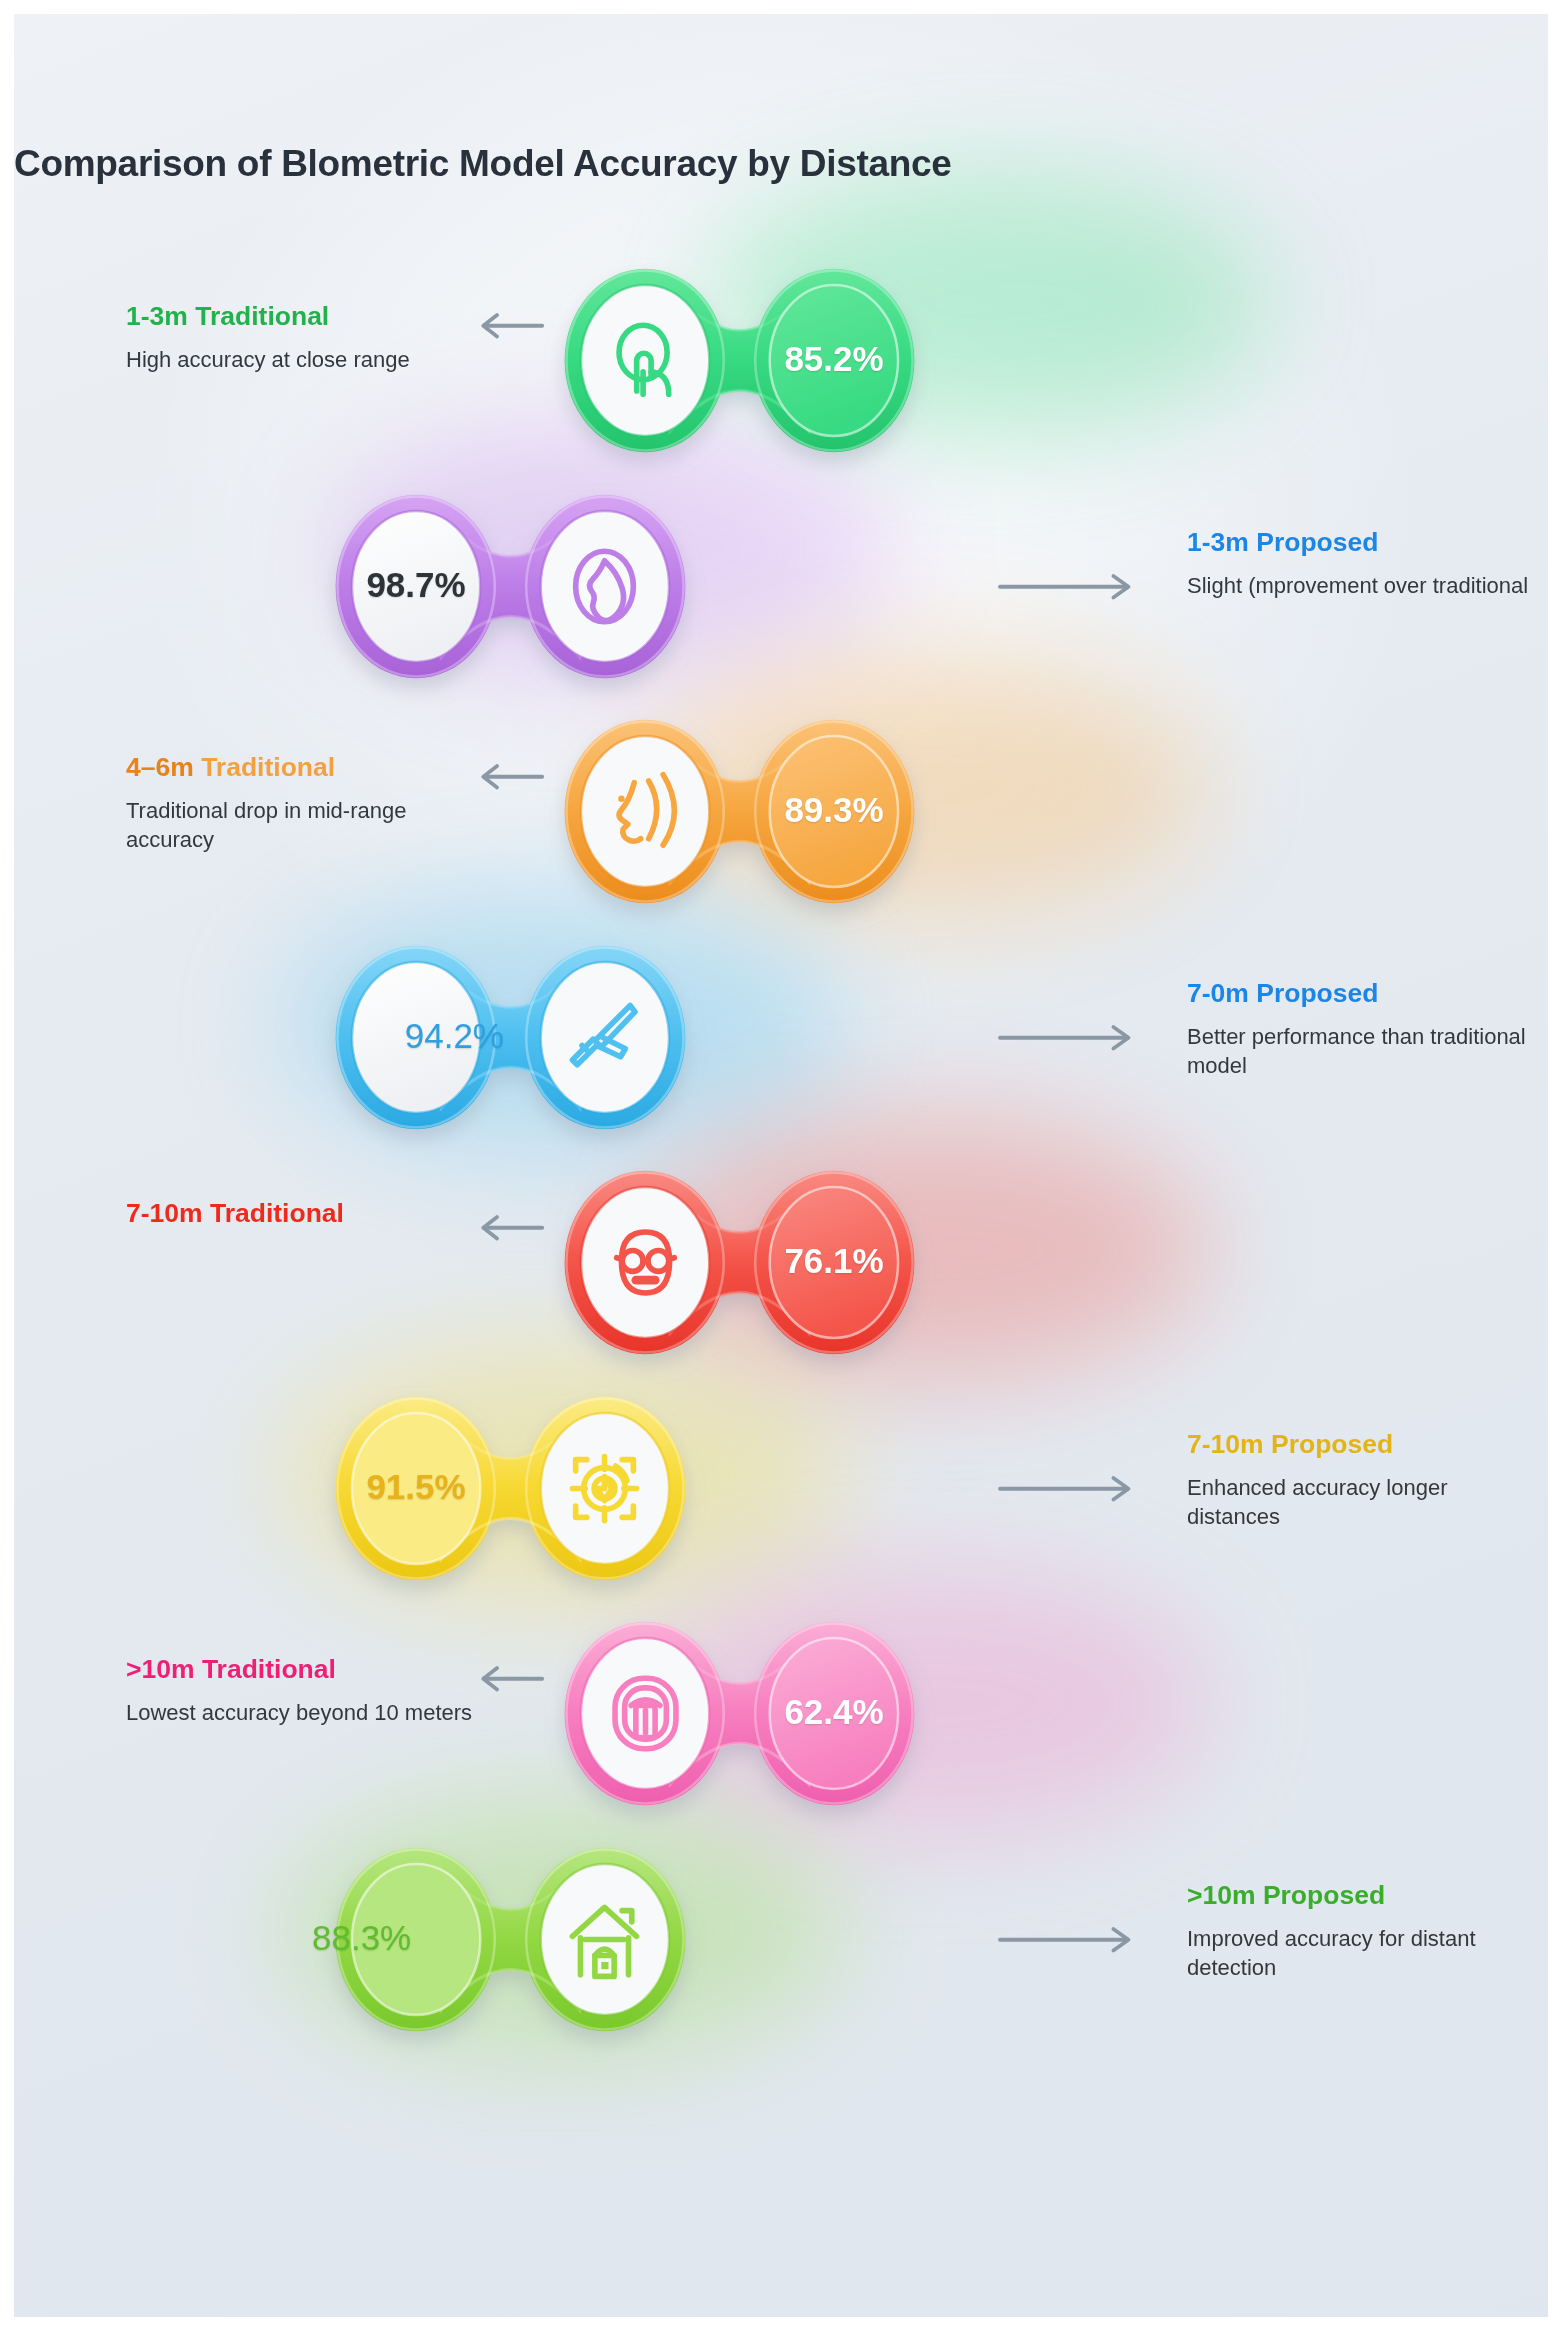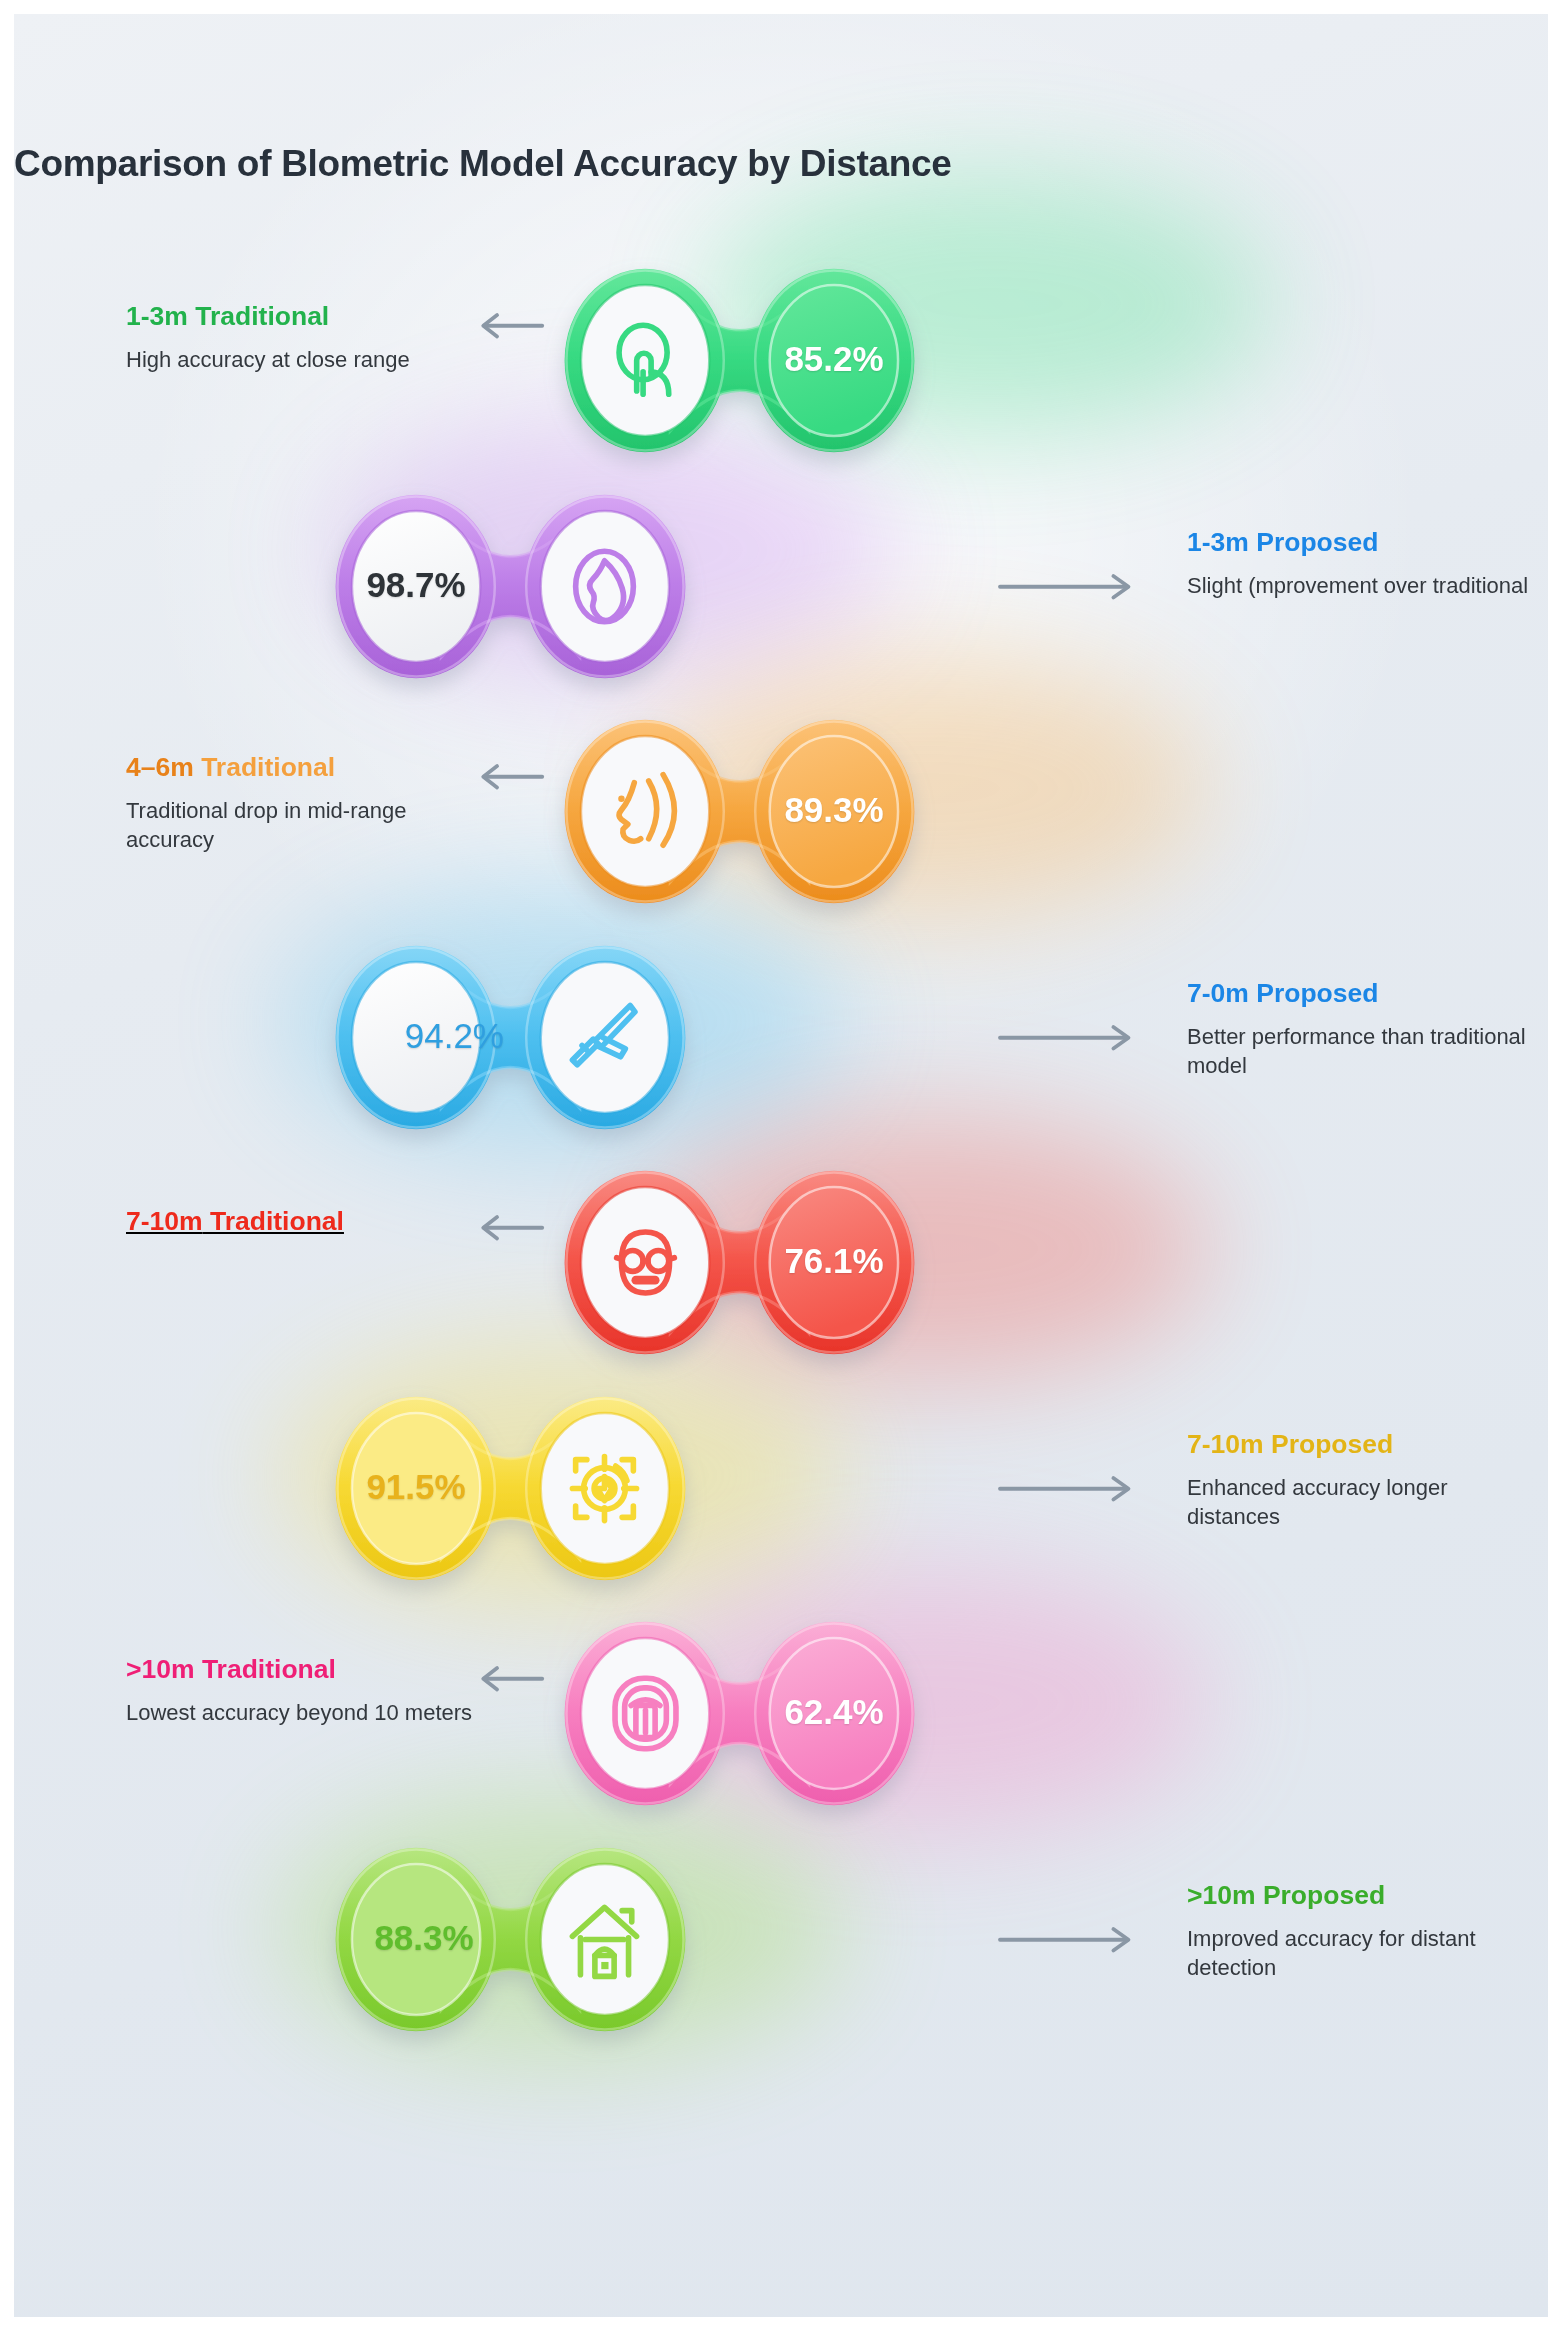--- a/index.html
+++ b/index.html
@@ -360,21 +360,21 @@
           <svg viewBox="0 0 116 116" width="93" height="93">
             <path d="M28 56 q0 -36 30 -36 q30 0 30 36 q0 40 -30 40 q-30 0 -30 -40 Z" stroke="#f4554a" fill="none" stroke-width="7" stroke-linecap="round" stroke-linejoin="round"></path>
        <circle cx="42" cy="56" r="13" stroke="#f4554a" fill="none" stroke-width="7" stroke-linecap="round" stroke-linejoin="round"></circle>
        <circle cx="74" cy="56" r="13" stroke="#f4554a" fill="none" stroke-width="7" stroke-linecap="round" stroke-linejoin="round"></circle>
        <path d="M55 56 h6" stroke="#f4554a" fill="none" stroke-width="7" stroke-linecap="round" stroke-linejoin="round"></path>
        <path d="M22 52 l7 2 M94 52 l-7 2" stroke="#f4554a" fill="none" stroke-width="7" stroke-linecap="round" stroke-linejoin="round"></path>
        <path d="M46 80 h24" stroke="#f4554a" stroke-width="11" stroke-linecap="round" fill="none"></path>
           </svg>
         </div>
         <div style="position: absolute; left: 732px; top: 83px; width: 176px; text-align: center; font-size: 35px; font-weight: bold; color: rgb(255, 255, 255); text-shadow: rgba(0, 0, 0, 0.14) 0px 1.3px 1.9px;">76.1%</div>
-        <div class="txt left" style="left: 112px; top: 50px; width: 378px; text-decoration: underline;">
+        <div class="txt left" style="left: 112px; top: 42px; width: 378px;">
           <div class="lbl"><span style="color:#ee2a1c;">7-10m</span><span class="soft" style="color:#ee2a1c;"> Traditional</span></div>
         </div>
       </div>
       <div class="row" style="top: 1370px;">
         <div class="arrow" style="left: 982px; top: 89px;"><svg width="139" height="31.5" viewBox="0 0 220 50">
     <path d="M6 25 H208" stroke="#8a97a5" stroke-width="6" stroke-linecap="round" fill="none"></path>
     <path d="M186 8 L210 25 L186 42" stroke="#8a97a5" stroke-width="6" stroke-linecap="round" stroke-linejoin="round" fill="none"></path>
   </svg></div>
         <div class="dumbbell" style="left: 309px; top: 0px; width: 375px; height: 209px;">
   <svg class="db-svg" width="375" height="209" viewBox="0 0 596 332">
@@ -544,21 +544,21 @@
           <svg viewBox="0 0 116 116" width="93" height="93">
             <path d="M18 54 L58 18 L98 54" stroke="#93d844" fill="none" stroke-width="7" stroke-linecap="round" stroke-linejoin="round"></path>
        <path d="M80 22 h12 v14" stroke="#93d844" fill="none" stroke-width="7" stroke-linecap="round" stroke-linejoin="round"></path>
        <path d="M28 56 v46 M88 56 v46" stroke="#93d844" fill="none" stroke-width="7" stroke-linecap="round" stroke-linejoin="round"></path>
        <path d="M34 58 h48" stroke="#93d844" fill="none" stroke-width="7" stroke-linecap="round" stroke-linejoin="round"></path>
        <path d="M46 78 q12 -16 24 0" stroke="#93d844" fill="none" stroke-width="7" stroke-linecap="round" stroke-linejoin="round"></path>
        <rect x="46" y="78" width="24" height="26" stroke="#93d844" fill="none" stroke-width="7" stroke-linecap="round" stroke-linejoin="round"></rect>
        <rect x="54" y="86" width="9" height="9" fill="#93d844" stroke="none"></rect>
           </svg>
         </div>
-        <div style="position: absolute; left: 322px; top: 83px; width: 176px; text-align: center; font-size: 35px; font-weight: bold; color: rgb(95, 189, 45); text-shadow: rgba(0, 0, 0, 0.14) 0px 1.3px 1.9px;">88.3%</div>
+        <div style="position: absolute; left: 298px; top: 83px; width: 176px; text-align: left; font-size: 35px; font-weight: normal; color: rgb(95, 189, 45); text-shadow: rgba(0, 0, 0, 0.14) 0px 1.3px 1.9px;">88.3%</div>
         <div class="txt right" style="left: 1173px; top: 47px; width: 378px;">
           <div class="lbl"><span style="color:#3aad2b;">&gt;10m</span><span class="soft" style="color:#3aad2b;"> Proposed</span></div>
           <div class="desc">Improved accuracy for distant detection</div>
         </div>
       </div>
     </div>
 </div>
 
 
 </body></html>

